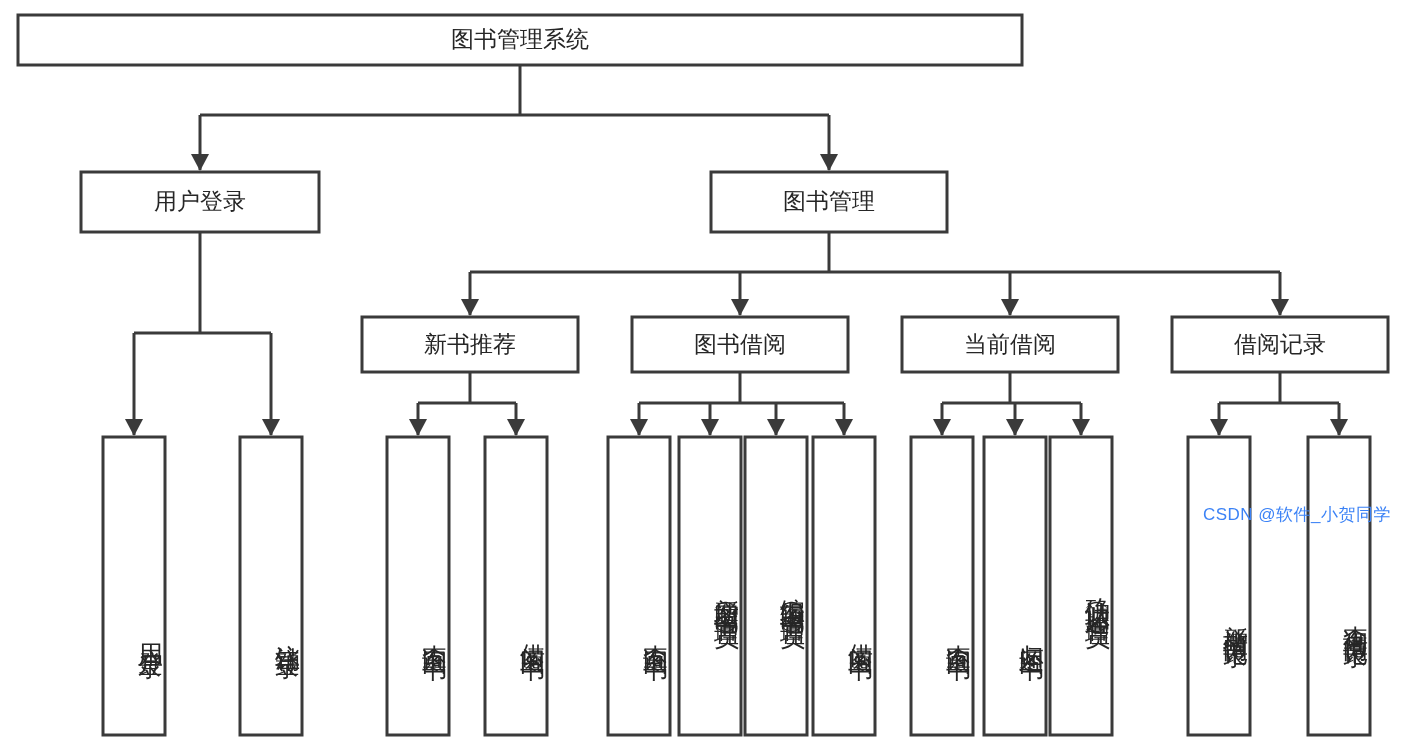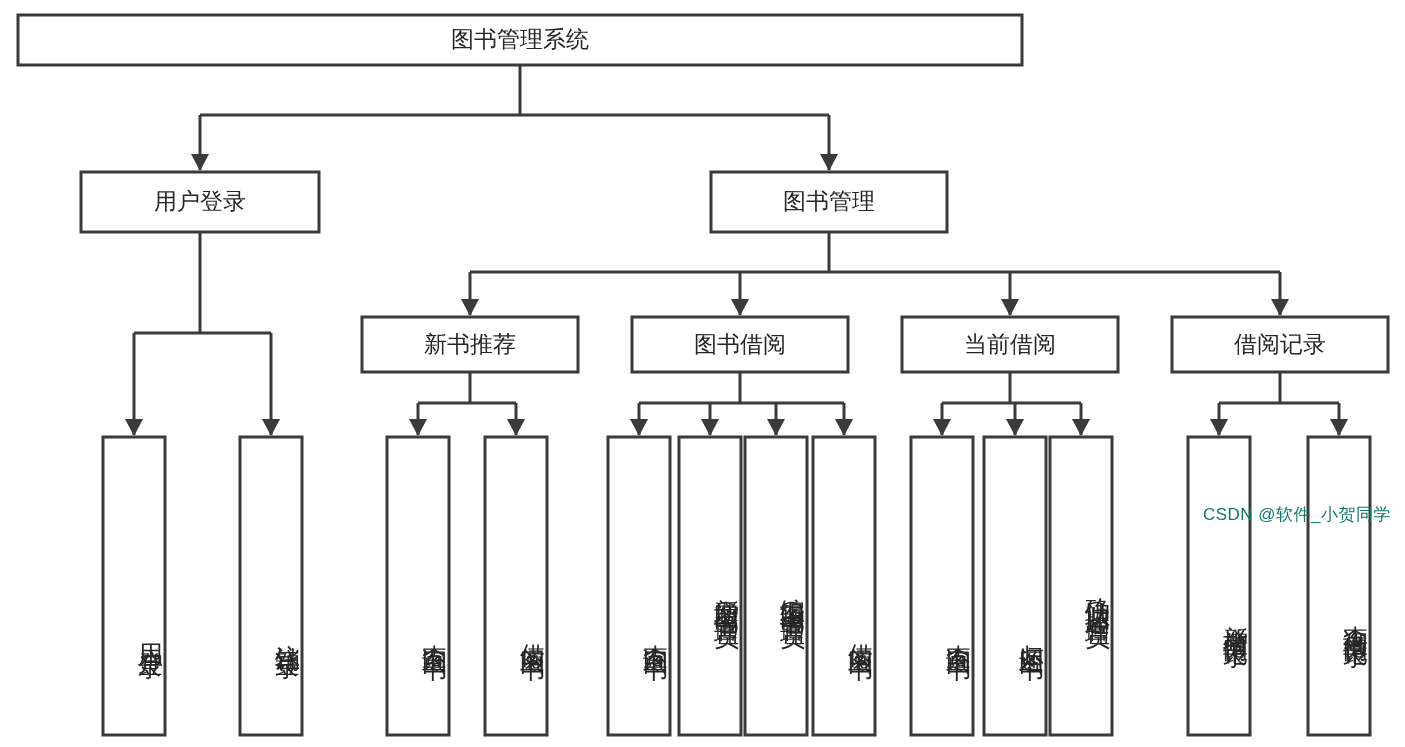--- a/index.html
+++ b/index.html
@@ -61,21 +61,21 @@
     letter-spacing: 4px;
     font-family: "Liberation Sans", "DejaVu Sans", sans-serif;
     pointer-events: none;
     white-space: nowrap;
   }
   .watermark {
     position: absolute;
     right: 14px;
     bottom: 6px;
     font-size: 17px;
-    color: #0f766e;
+    color: #3b82f6;
     font-family: "Liberation Sans", "DejaVu Sans", sans-serif;
     letter-spacing: 0.5px;
     pointer-events: none;
   }
 </style>
 </head>
 <body>
 
 <div id="diagram-root">
   <svg class="flow" viewBox="0 0 1405 747">

